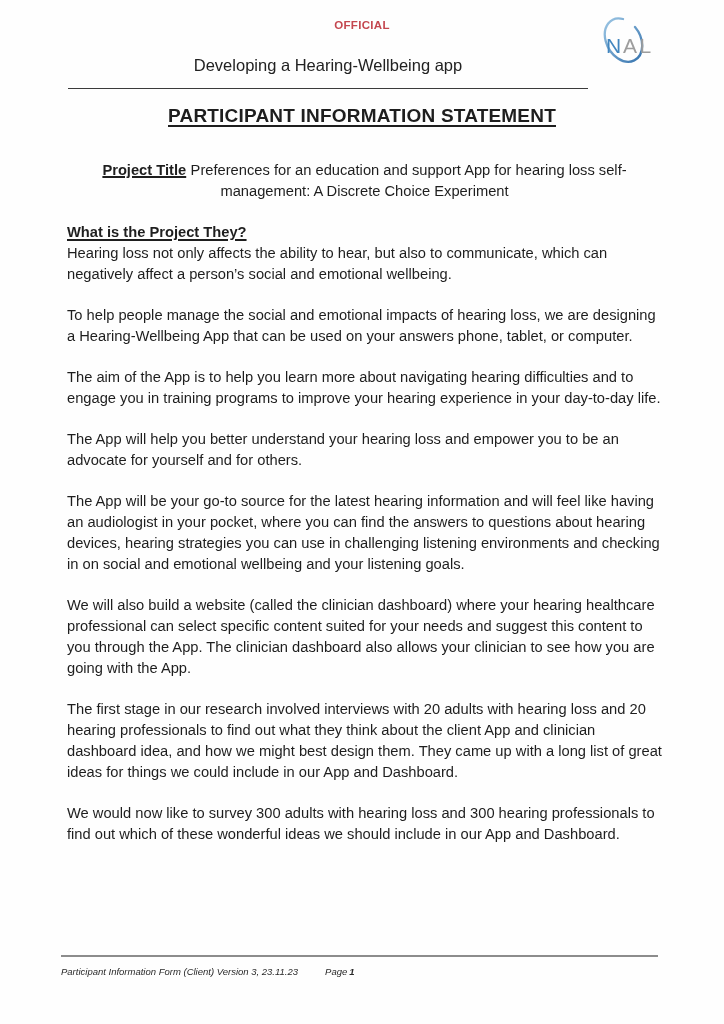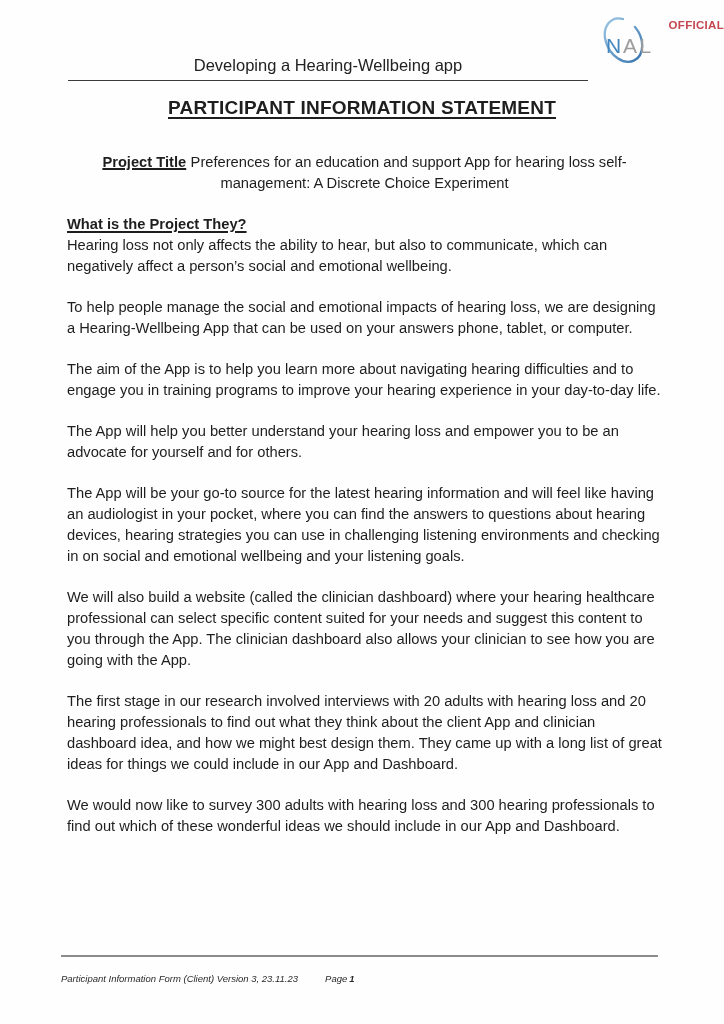--- a/index.html
+++ b/index.html
@@ -8,42 +8,42 @@
     background: #fdfdfd;
     font-family: "Liberation Sans", sans-serif;
     color: #1e1e1e;
     position: relative;
     overflow: hidden;
   }
   .page { position: relative; width: 724px; height: 1024px; background: #fefefe; }
 
   .banner {
     padding-top: 19px;
-    text-align: right;
+    text-align: center;
     font-size: 11.5px;
     font-weight: bold;
     letter-spacing: 0.3px;
     color: #c4474f;
   }
 
   .logo {
     position: absolute;
     top: 16px;
     left: 594px;
     width: 66px;
     height: 52px;
   }
 
   .doc-title {
     margin: 25px 0 0 68px;
     width: 520px;
     text-align: center;
     font-size: 16.5px;
     color: #222;
-    padding-bottom: 5px;
+    padding-bottom: 13px;
     border-bottom: 1.5px solid #3b3b3b;
   }
 
   .pis {
     margin-top: 16px;
     text-align: center;
     font-size: 19px;
     font-weight: bold;
     letter-spacing: 0.2px;
     text-decoration: underline;
@@ -74,21 +74,21 @@
   }
   .content p.body { margin-top: 20px; }
   .content p.body.first { margin-top: 0; }
 
   .footer {
     position: absolute;
     left: 61px;
     right: 66px;
     top: 955px;
     border-top: 2px solid #8c8c8c;
-    padding-top: 16px;
+    padding-top: 9px;
     font-size: 9.5px;
     font-style: italic;
     color: #2a2a2a;
   }
   .footer .pg { margin-left: 27px; }
   .footer .pgnum { font-weight: bold; margin-left: 2px; }
 </style>
 </head>
 <body>
 

